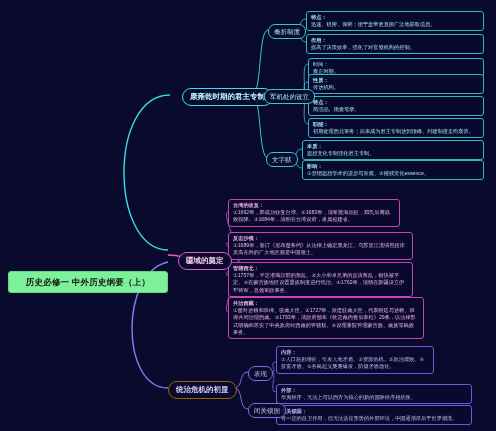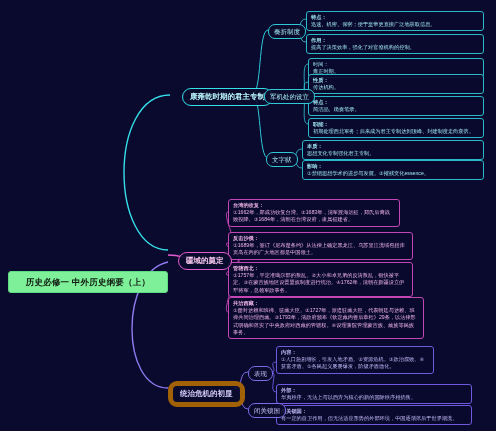--- a/index.html
+++ b/index.html
@@ -39,21 +39,21 @@
     font-size:7.5px;
     font-weight:bold;
     line-height:10px;
     text-align:center;
     white-space:nowrap;
     z-index:5;
     background:rgba(10,10,46,0.9);
   }
   .l1.cyan{border:1px solid #35e0e8;color:#baf7fb;}
   .l1.pink{border:1px solid #e45bd0;color:#f7c9ef;text-align:right;}
-  .l1.violet{border:5px solid #a16207;color:#d4ccfb;}
+  .l1.violet{border:1px solid #a16207;color:#d4ccfb;}
 
   
   .l2{
     border-radius:7px;
     padding:2px 5px;
     font-size:6.5px;
     line-height:9px;
     text-align:center;
     white-space:nowrap;
     z-index:5;

